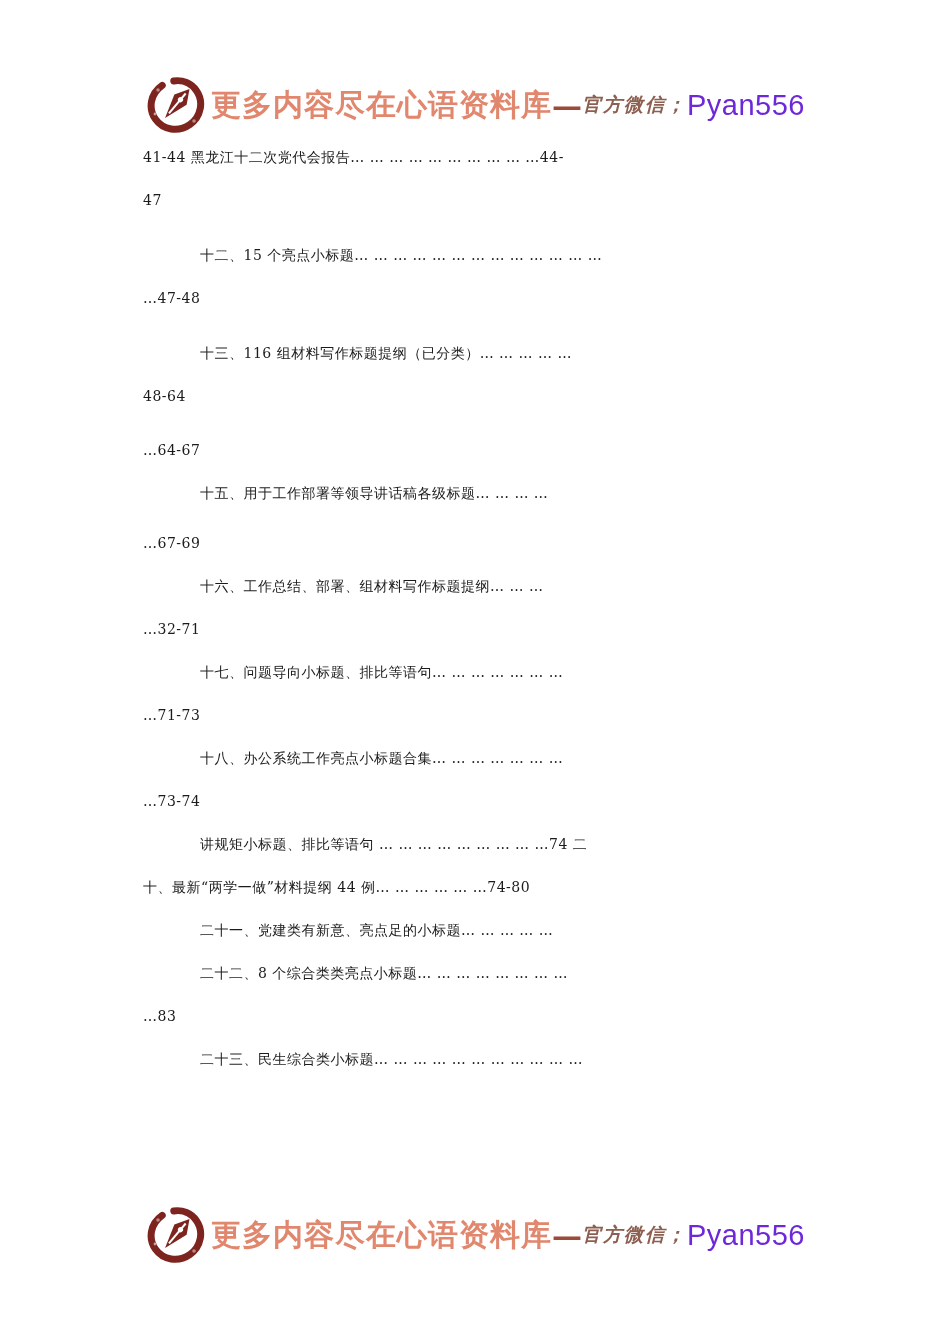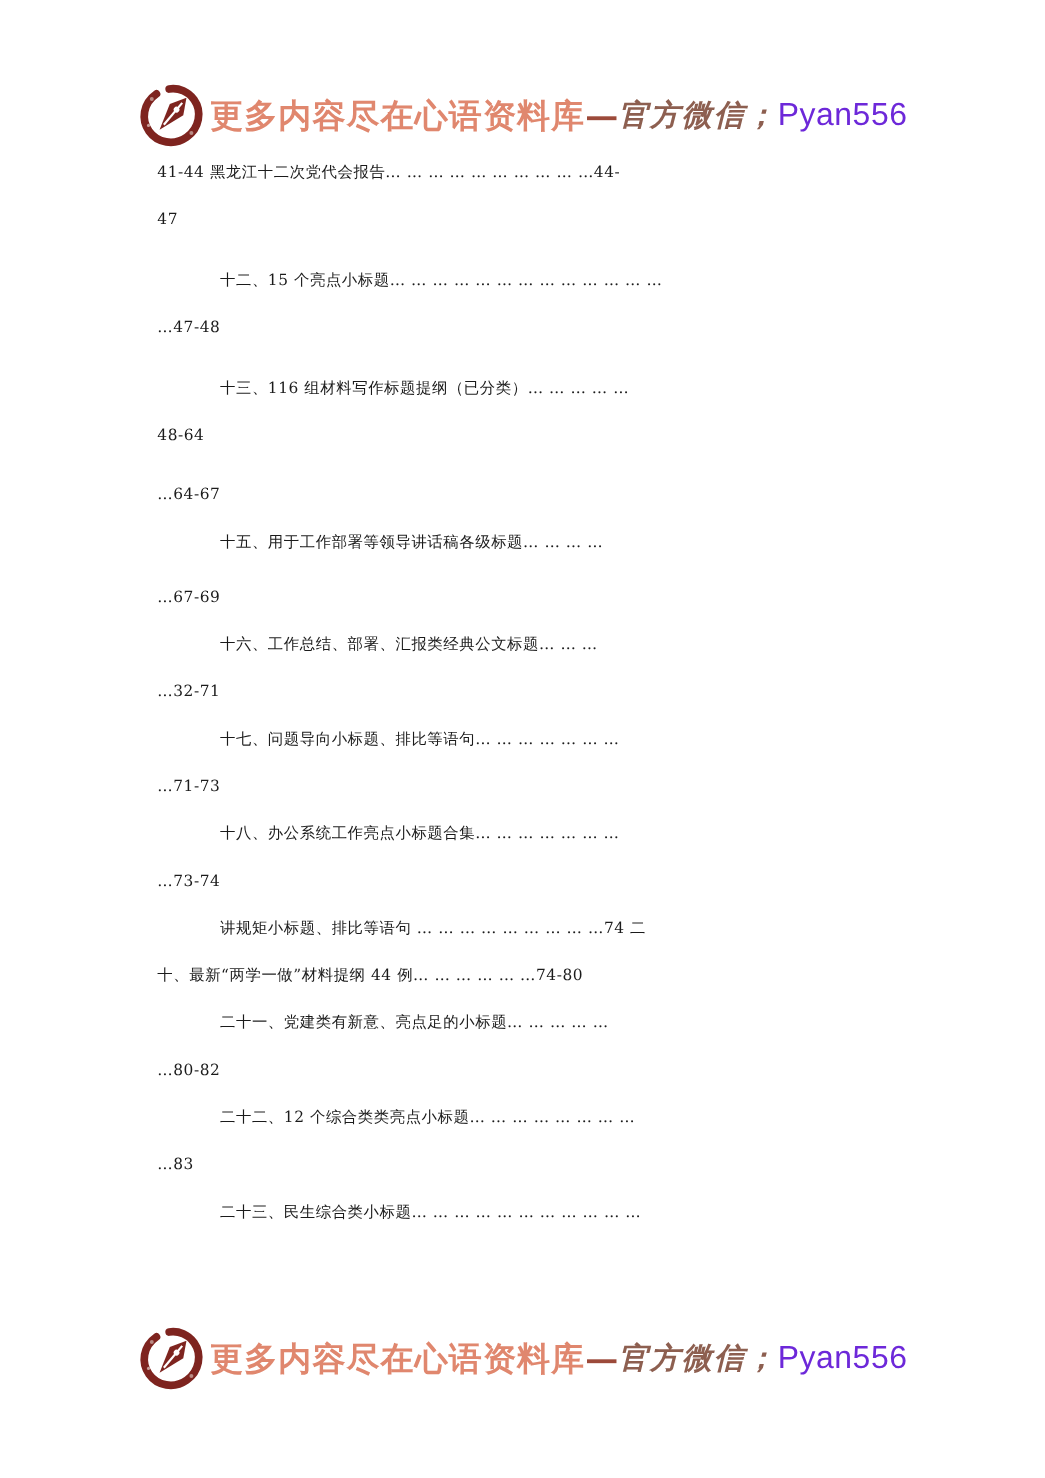--- a/index.html
+++ b/index.html
@@ -17,21 +17,21 @@
   }
   .brandbar.top{top:76px;}
   .brandbar.bottom{top:1206px;}
   .brand-logo{width:62px;height:58px;flex:0 0 auto;margin-right:4px;}
   .brand-text{
     font-size:30px;font-weight:bold;color:#e0876e;
     letter-spacing:1px;
   }
   .brand-sep{font-size:30px;font-weight:bold;color:#9c4a3a;}
   .wechat-label{
-    font-size:27px;color:#8d5f50;font-weight:bold;
+    font-size:19px;color:#8d5f50;font-weight:bold;
     font-style:italic;letter-spacing:2px;
   }
   .wechat-id{
     font-family:"Liberation Sans","DejaVu Sans",sans-serif;
     font-size:29px;color:#6d28d9;letter-spacing:0.5px;
   }
 
   
   .toc{
     position:absolute;top:136px;left:143px;width:680px;
@@ -76,31 +76,30 @@
   <div class="toc">
       <div class="toc-line">41-44 黑龙江十二次党代会报告… … … … … … … … … …44-</div>
       <div class="toc-line">47</div>
       <div class="toc-line indent">十二、15 个亮点小标题… … … … … … … … … … … … …</div>
       <div class="toc-line">…47-48</div>
       <div class="toc-line indent">十三、116 组材料写作标题提纲（已分类）… … … … …</div>
       <div class="toc-line">48-64</div>
       <div class="toc-line">…64-67</div>
       <div class="toc-line indent">十五、用于工作部署等领导讲话稿各级标题… … … …</div>
       <div class="toc-line">…67-69</div>
-      <div class="toc-line indent">十六、工作总结、部署、汇报类经典公文标题… … …</div>
+      <div class="toc-line indent">十六、工作总结、部署、组材料写作标题提纲… … …</div>
       <div class="toc-line">…32-71</div>
       <div class="toc-line indent">十七、问题导向小标题、排比等语句… … … … … … …</div>
       <div class="toc-line">…71-73</div>
       <div class="toc-line indent">十八、办公系统工作亮点小标题合集… … … … … … …</div>
       <div class="toc-line">…73-74</div>
       <div class="toc-line indent">讲规矩小标题、排比等语句 … … … … … … … … …74 二</div>
       <div class="toc-line">十、最新“两学一做”材料提纲 44 例… … … … … …74-80</div>
       <div class="toc-line indent">二十一、党建类有新意、亮点足的小标题… … … … …</div>
-      <div class="toc-line">…80-82</div>
-      <div class="toc-line indent">二十二、12 个综合类类亮点小标题… … … … … … … …</div>
+      <div class="toc-line indent">二十二、8 个综合类类亮点小标题… … … … … … … …</div>
       <div class="toc-line">…83</div>
       <div class="toc-line indent">二十三、民生综合类小标题… … … … … … … … … … …</div>
     </div>
 
   <div class="brandbar bottom">
     <svg class="brand-logo" viewBox="0 0 62 58">
       <path d="M31 5 C16 5 6 16 6 29 C6 42 17 53 31 53 C45 53 56 42 56 29 C56 20 51 12 43 8" fill="none" stroke="#7e241f" stroke-width="7" stroke-linecap="round" transform="rotate(-35 31 29)"></path>
       <g transform="rotate(40 31 29)">
         <path d="M31 8 L39 22 L31 46 L23 22 Z" fill="#7e241f"></path>
         <line x1="31" y1="14" x2="31" y2="40" stroke="#ffffff" stroke-width="2"></line>

